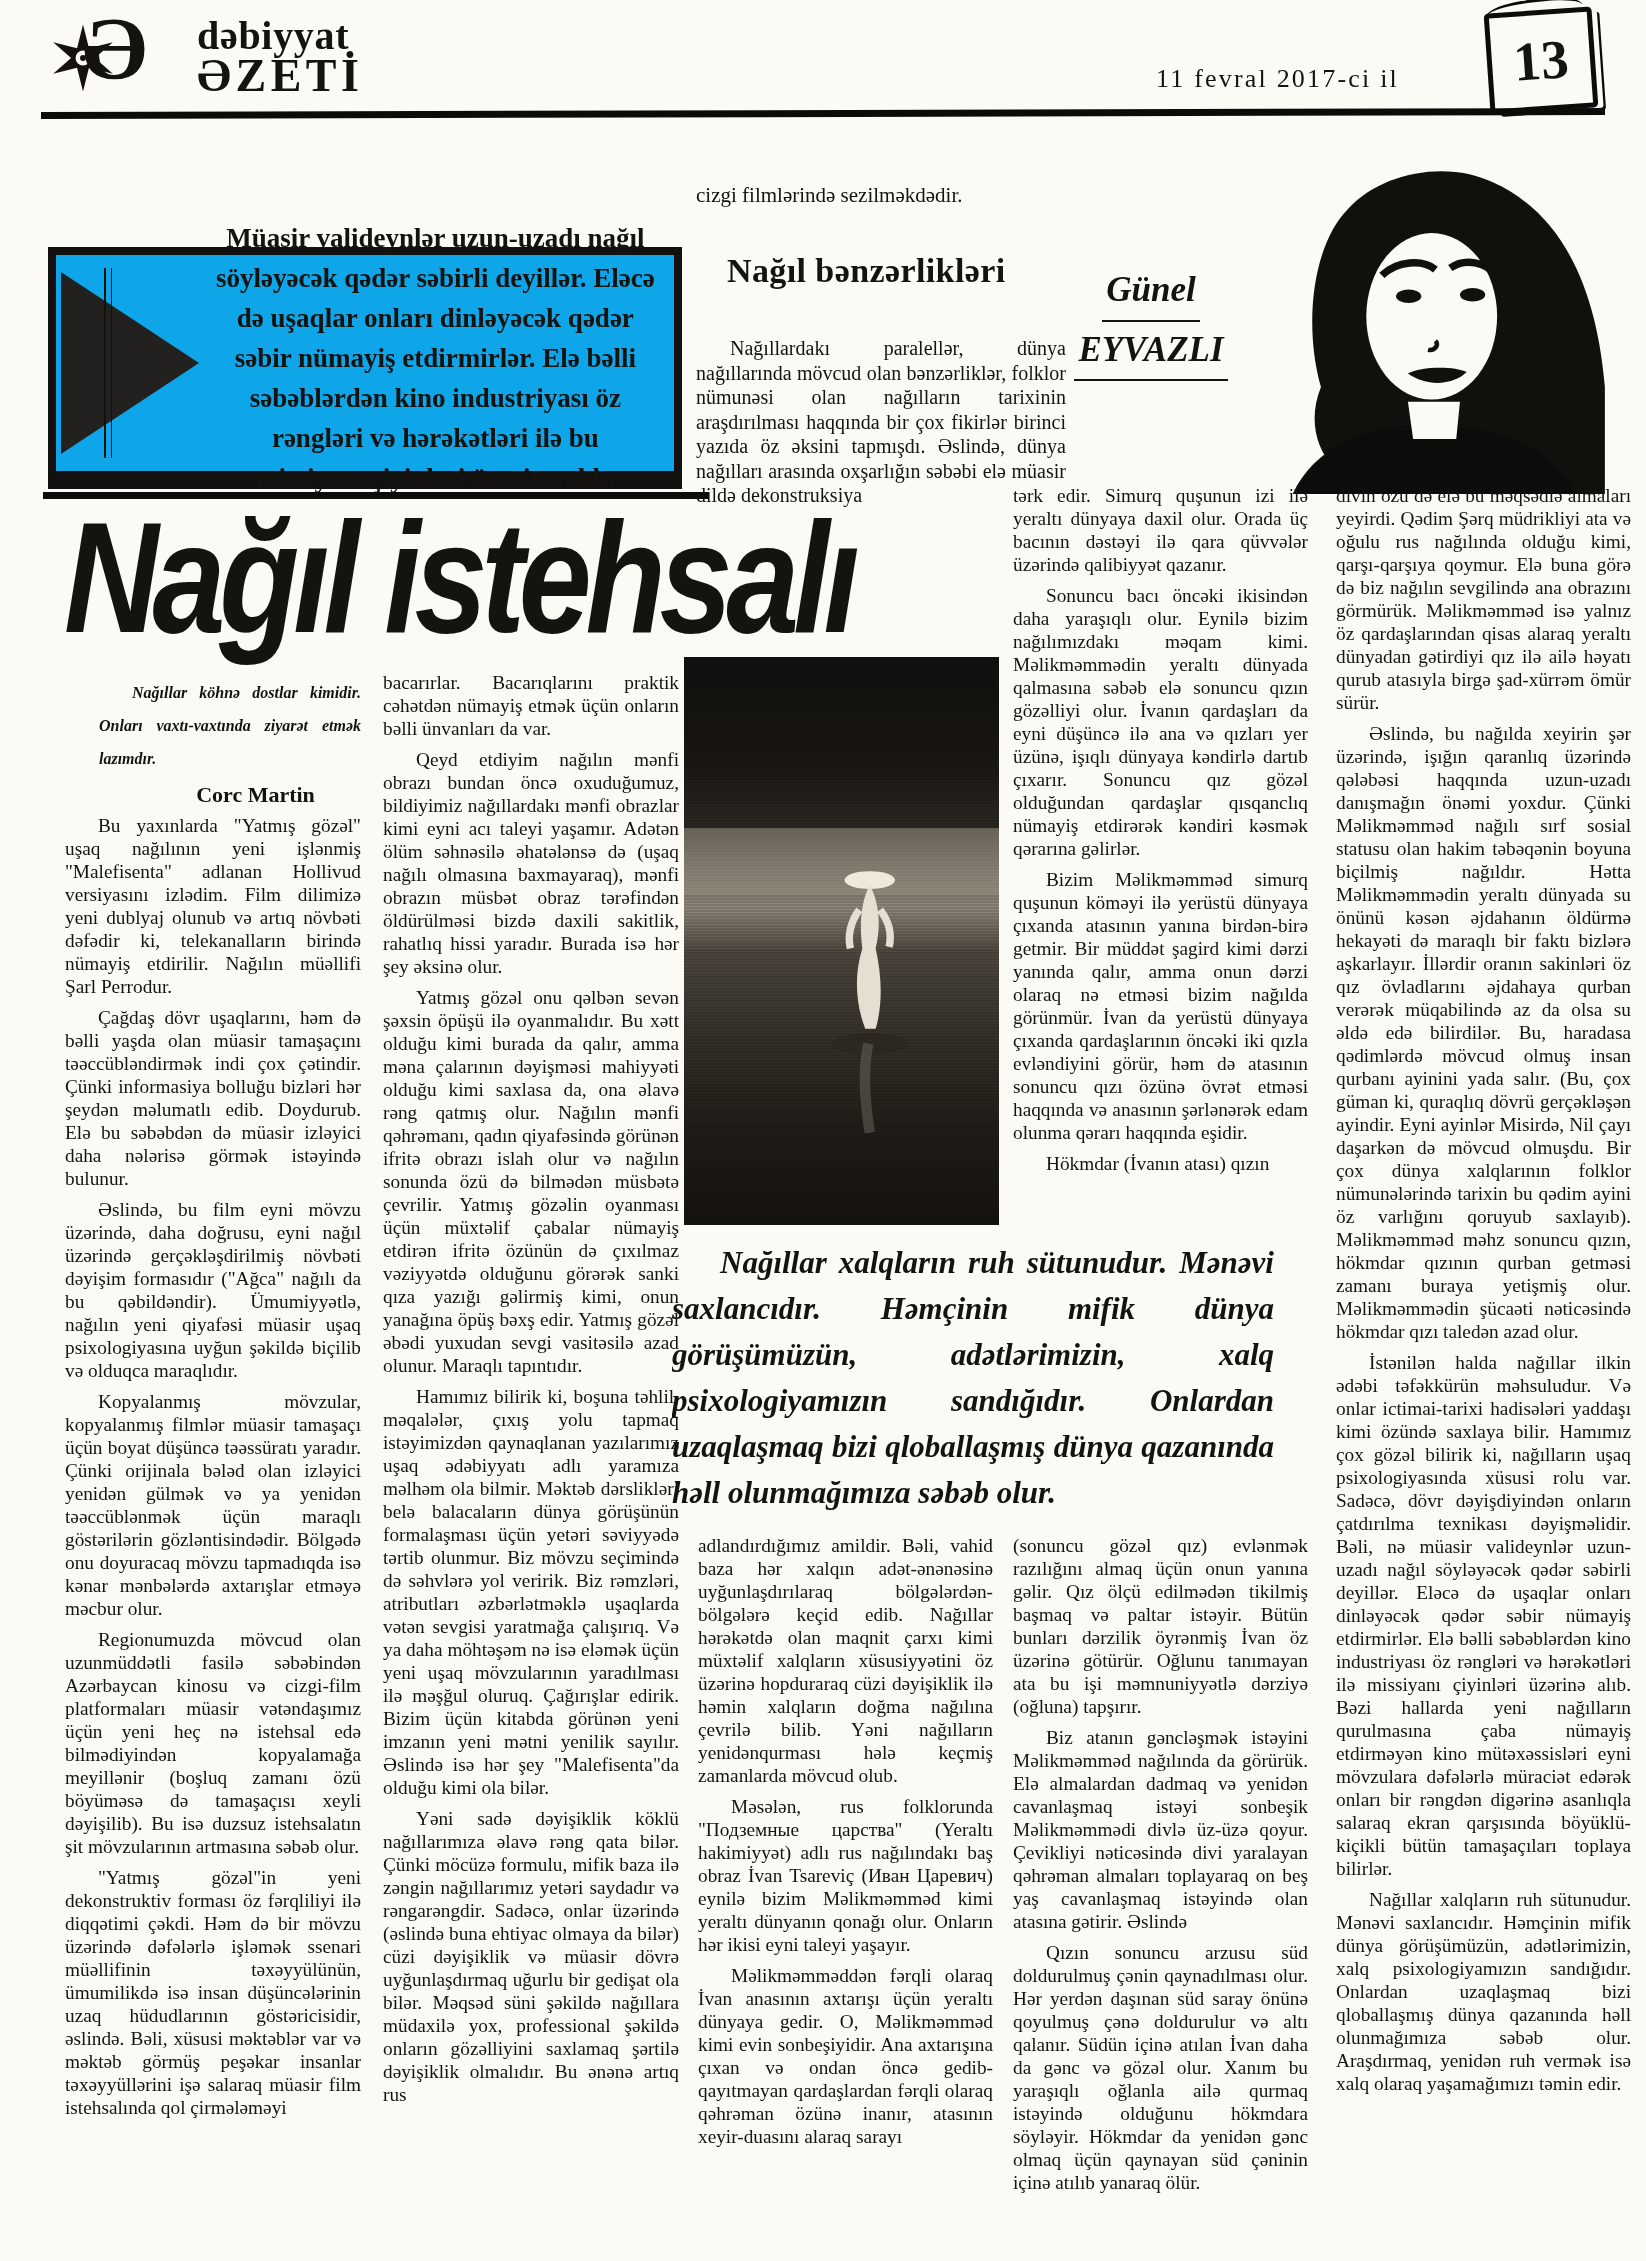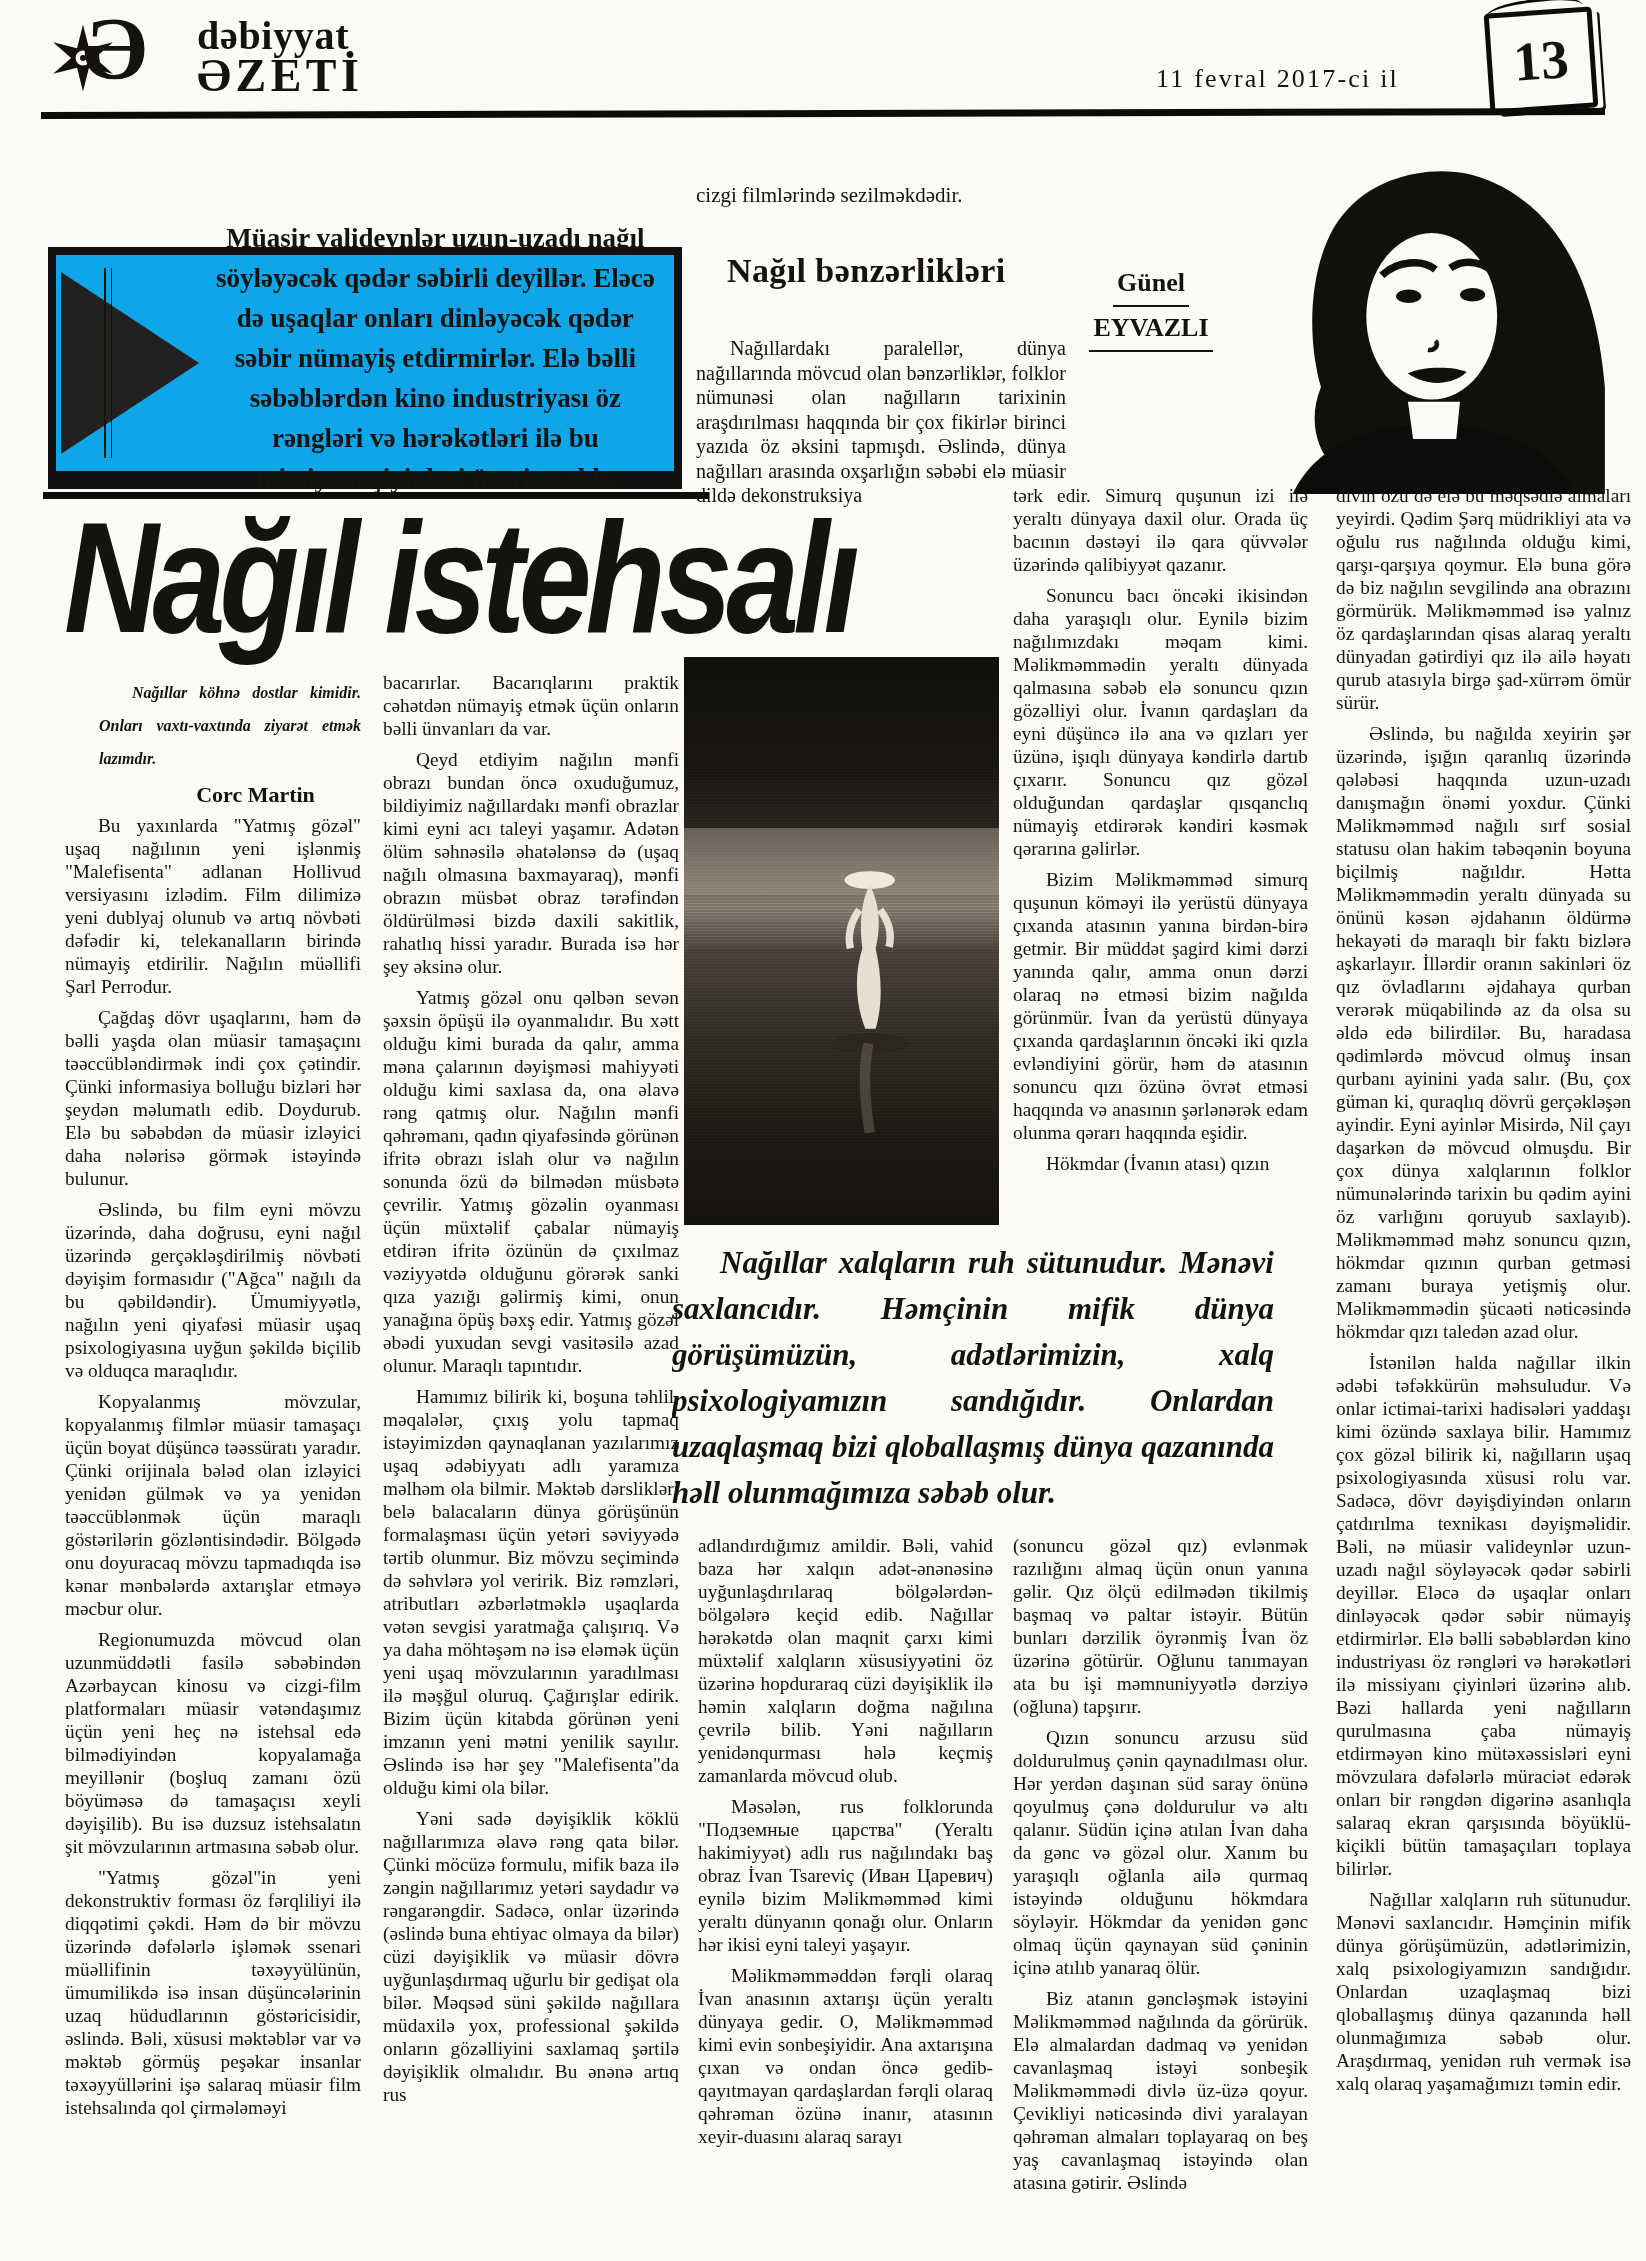--- a/index.html
+++ b/index.html
@@ -40,21 +40,21 @@
     filter:contrast(90%);}
   .lead-arrow-lines{position:absolute;left:48px;top:13.4px;bottom:13.4px;width:5.2px;border-left:2.2px solid #14120f;border-right:1.5px solid #14120f;}
   .lead-text{flex:1;padding:4.5px 19.3px 12px 0;font-size:27px;font-weight:bold;line-height:1.48;text-align:center;}
   .under-rule{position:absolute;left:43px;top:492px;width:665px;height:6.7px;background:#0e0d0c;}
   
   .intro-col{position:absolute;left:696px;top:161px;width:370px;}
   .intro-leadin{font-size:21px;line-height:1.3;margin-top:21px;}
   .intro-heading{font-size:34px;font-weight:bold;margin:43px 0 0 31px;letter-spacing:0.4px;}
   .intro-para{margin-top:46px;font-size:20px;line-height:24.5px;text-align:justify;text-indent:34px;}
   
-  .author{position:absolute;left:1056px;top:262px;width:190px;text-align:center;font-weight:bold;font-size:26px;line-height:1.6;}
+  .author{position:absolute;left:1056px;top:262px;width:190px;text-align:center;font-style:italic;font-weight:bold;font-size:35px;line-height:1.6;}
   .author span{display:inline-block;border-bottom:2.2px solid #151310;padding:0 4.5px 1.5px;}
   .author-photo{position:absolute;left:1248px;top:164px;width:357px;height:330px;background:#fbfaf5;overflow:hidden;}
   
   .headline{
     position:absolute;left:64px;top:497px;width:1264px;height:171px;overflow:visible;
     font-family:"Liberation Sans", sans-serif;font-weight:bold;font-style:italic;
     font-size:158px;line-height:160px;letter-spacing:-7.4px;white-space:nowrap;
     transform:scaleX(0.83);transform-origin:left top;
   }
   
@@ -195,22 +195,22 @@
 
   <div class="bodycol col4t">
     <p class="cont">tərk edir. Simurq quşunun izi ilə yeraltı dünyaya daxil olur. Orada üç bacının dəstəyi ilə qara qüvvələr üzərində qalibiyyət qazanır.</p>
     <p>Sonuncu bacı öncəki ikisindən daha yaraşıqlı olur. Eynilə bizim nağılımızdakı məqam kimi. Məlikməmmədin yeraltı dünyada qalmasına səbəb elə sonuncu qızın gözəlliyi olur. İvanın qardaşları da eyni düşüncə ilə ana və qızları yer üzünə, işıqlı dünyaya kəndirlə dartıb çıxarır. Sonuncu qız gözəl olduğundan qardaşlar qısqanclıq nümayiş etdirərək kəndiri kəsmək qərarına gəlirlər.</p>
     <p>Bizim Məlikməmməd simurq quşunun köməyi ilə yerüstü dünyaya çıxanda atasının yanına birdən-birə getmir. Bir müddət şagird kimi dərzi yanında qalır, amma onun dərzi olaraq nə etməsi bizim nağılda görünmür. İvan da yerüstü dünyaya çıxanda qardaşlarının öncəki iki qızla evləndiyini görür, həm də atasının sonuncu qızı özünə övrət etməsi haqqında və anasının şərlənərək edam olunma qərarı haqqında eşidir.</p>
     <p>Hökmdar (İvanın atası) qızın</p>
   </div>
 
   <div class="bodycol col4b">
     <p class="cont">(sonuncu gözəl qız) evlənmək razılığını almaq üçün onun yanına gəlir. Qız ölçü edilmədən tikilmiş başmaq və paltar istəyir. Bütün bunları dərzilik öyrənmiş İvan öz üzərinə götürür. Oğlunu tanımayan ata bu işi məmnuniyyətlə dərziyə (oğluna) tapşırır.</p>
+    <p>Biz atanın gəncləşmək istəyini Məlikməmməd nağılında da görürük. Elə almalardan dadmaq və yenidən cavanlaşmaq istəyi sonbeşik Məlikməmmədi divlə üz-üzə qoyur. Çevikliyi nəticəsində divi yaralayan qəhrəman almaları toplayaraq on beş yaş cavanlaşmaq istəyində olan atasına gətirir. Əslində</p>
     <p>Qızın sonuncu arzusu süd doldurulmuş çənin qaynadılması olur. Hər yerdən daşınan süd saray önünə qoyulmuş çənə doldurulur və altı qalanır. Südün içinə atılan İvan daha da gənc və gözəl olur. Xanım bu yaraşıqlı oğlanla ailə qurmaq istəyində olduğunu hökmdara söyləyir. Hökmdar da yenidən gənc olmaq üçün qaynayan süd çəninin içinə atılıb yanaraq ölür.</p>
-    <p>Biz atanın gəncləşmək istəyini Məlikməmməd nağılında da görürük. Elə almalardan dadmaq və yenidən cavanlaşmaq istəyi sonbeşik Məlikməmmədi divlə üz-üzə qoyur. Çevikliyi nəticəsində divi yaralayan qəhrəman almaları toplayaraq on beş yaş cavanlaşmaq istəyində olan atasına gətirir. Əslində</p>
   </div>
 
   <div class="bodycol col5">
     <p class="cont">divin özü də elə bu məqsədlə almaları yeyirdi. Qədim Şərq müdrikliyi ata və oğulu rus nağılında olduğu kimi, qarşı-qarşıya qoymur. Elə buna görə də biz nağılın sevgilində ana obrazını görmürük. Məlikməmməd isə yalnız öz qardaşlarından qisas alaraq yeraltı dünyadan gətirdiyi qız ilə ailə həyatı qurub atasıyla birgə şad-xürrəm ömür sürür.</p>
     <p>Əslində, bu nağılda xeyirin şər üzərində, işığın qaranlıq üzərində qələbəsi haqqında uzun-uzadı danışmağın önəmi yoxdur. Çünki Məlikməmməd nağılı sırf sosial statusu olan hakim təbəqənin boyuna biçilmiş nağıldır. Hətta Məlikməmmədin yeraltı dünyada su önünü kəsən əjdahanın öldürmə hekayəti də maraqlı bir faktı bizlərə aşkarlayır. İllərdir oranın sakinləri öz qız övladlarını əjdahaya qurban verərək müqabilində az da olsa su əldə edə bilirdilər. Bu, haradasa qədimlərdə mövcud olmuş insan qurbanı ayinini yada salır. (Bu, çox güman ki, quraqlıq dövrü gerçəkləşən ayindir. Eyni ayinlər Misirdə, Nil çayı daşarkən də mövcud olmuşdu. Bir çox dünya xalqlarının folklor nümunələrində tarixin bu qədim ayini öz varlığını qoruyub saxlayıb). Məlikməmməd məhz sonuncu qızın, hökmdar qızının qurban getməsi zamanı buraya yetişmiş olur. Məlikməmmədin şücaəti nəticəsində hökmdar qızı taledən azad olur.</p>
     <p>İstənilən halda nağıllar ilkin ədəbi təfəkkürün məhsuludur. Və onlar ictimai-tarixi hadisələri yaddaşı kimi özündə saxlaya bilir. Hamımız çox gözəl bilirik ki, nağılların uşaq psixologiyasında xüsusi rolu var. Sadəcə, dövr dəyişdiyindən onların çatdırılma texnikası dəyişməlidir. Bəli, nə müasir valideynlər uzun-uzadı nağıl söyləyəcək qədər səbirli deyillər. Eləcə də uşaqlar onları dinləyəcək qədər səbir nümayiş etdirmirlər. Elə bəlli səbəblərdən kino industriyası öz rəngləri və hərəkətləri ilə missiyanı çiyinləri üzərinə alıb. Bəzi hallarda yeni nağılların qurulmasına çaba nümayiş etdirməyən kino mütəxəssisləri eyni mövzulara dəfələrlə müraciət edərək onları bir rəngdən digərinə asanlıqla salaraq ekran qarşısında böyüklü-kiçikli bütün tamaşaçıları toplaya bilirlər.</p>
     <p>Nağıllar xalqların ruh sütunudur. Mənəvi saxlancıdır. Həmçinin mifik dünya görüşümüzün, adətlərimizin, xalq psixologiyamızın sandığıdır. Onlardan uzaqlaşmaq bizi qloballaşmış dünya qazanında həll olunmağımıza səbəb olur. Araşdırmaq, yenidən ruh vermək isə xalq olaraq yaşamağımızı təmin edir.</p>
   </div>
 
 </div>

